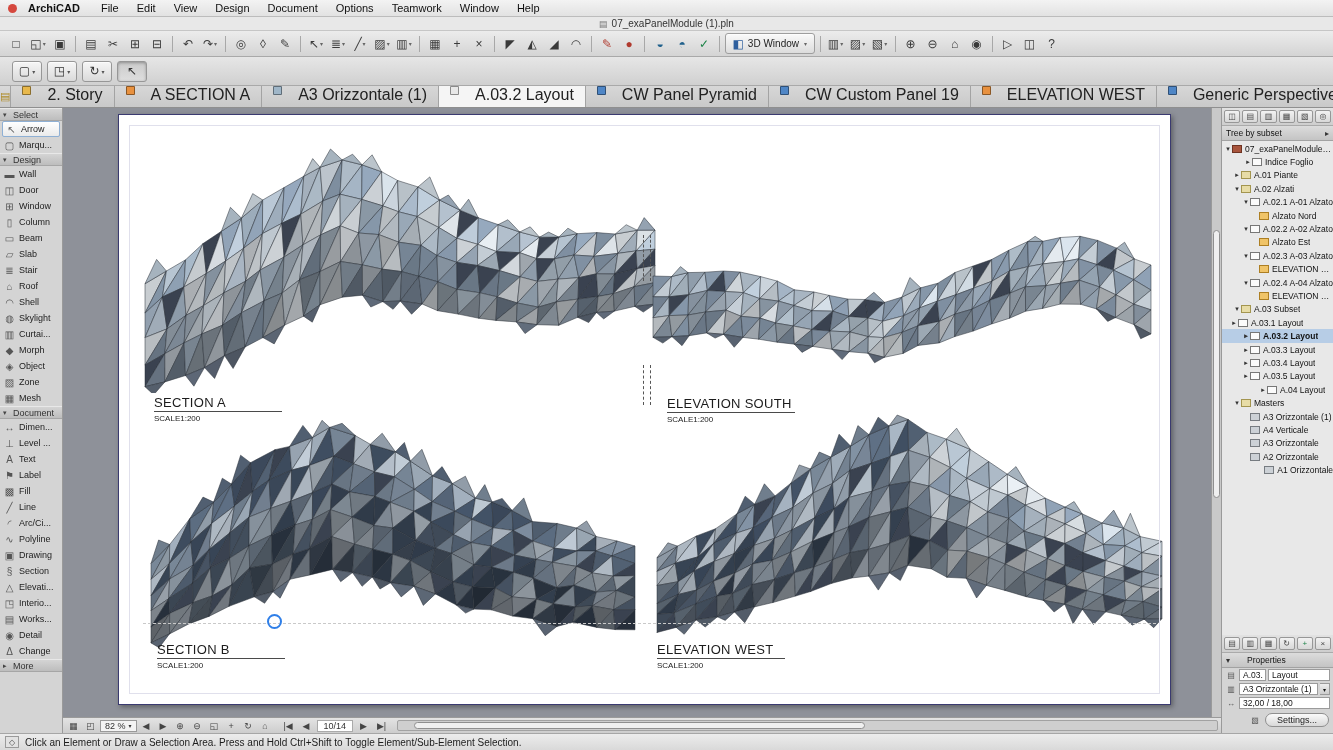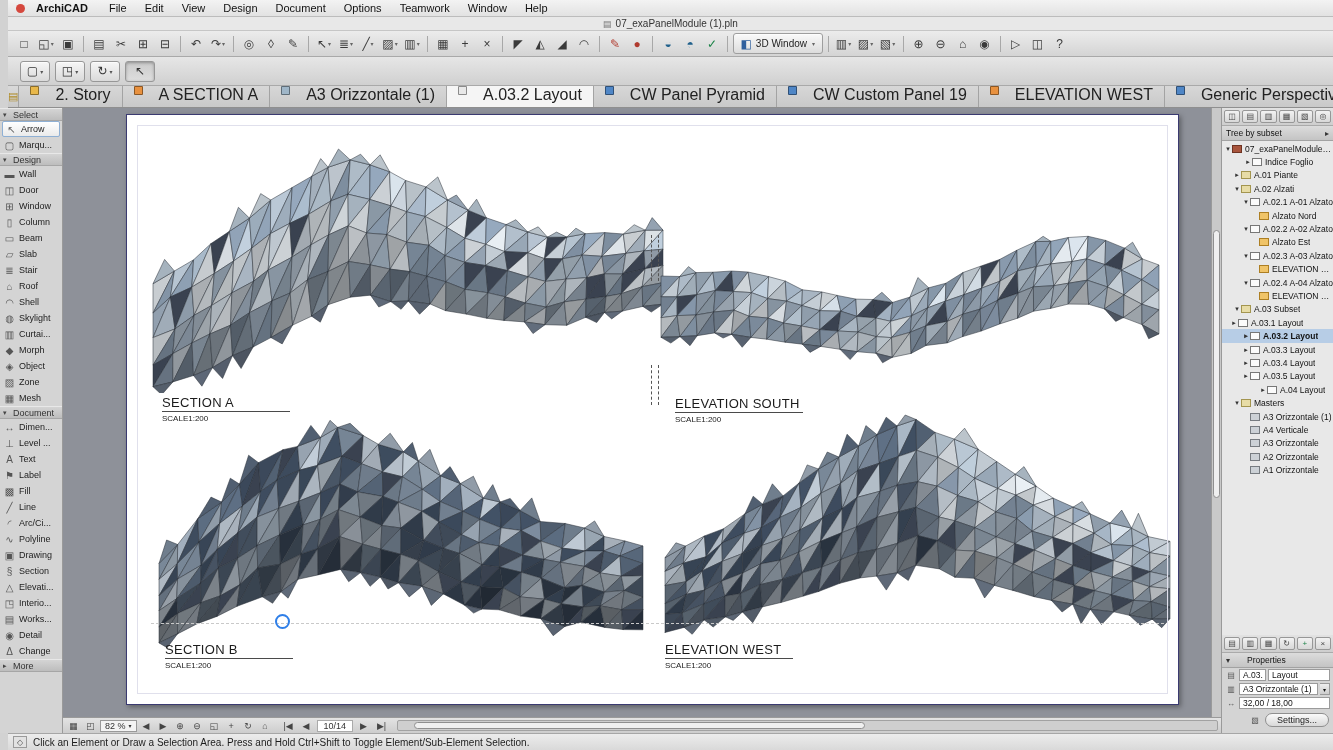--- a/index.html
+++ b/index.html
@@ -1,18 +1,18 @@
 <!DOCTYPE html>
 <html><head>
 <meta charset="utf-8">
 <style>
   *{box-sizing:border-box;margin:0;padding:0}
   html,body{width:1333px;height:750px;overflow:hidden}
   body{position:relative;font-family:"Liberation Sans",sans-serif;background:#d2d2d2;color:#111}
-  .bar{position:absolute;left:8px;right:0}
+  .bar{position:absolute;left:0;right:0}
   .repeat{display:contents}
 
   
   #menubar{top:0;height:17px;background:linear-gradient(#f3f3f3,#e2e2e2);border-bottom:1px solid #bcbcbc;display:flex;align-items:center;padding-left:8px;font-size:11px}
   .apple-dot{width:9px;height:9px;border-radius:50%;background:#d5483e;margin-right:11px;flex:none}
   .app-name{font-weight:bold;margin-right:12px}
   .menu-item{padding:0 9px}
 
   
   #titlebar{top:17px;height:14px;background:#e8e8e8;border-bottom:1px solid #c6c6c6;display:flex;align-items:center;justify-content:center;font-size:10px;color:#333;gap:4px}
@@ -82,21 +82,21 @@
   .prop-label{width:27px;flex:none}
   .prop-label:empty{display:none}
   .prop-value{flex:1}
   .prop-caret{display:none;width:10px;height:12px;border:1px solid #9b9b9b;border-left:none;background:linear-gradient(#eee,#ccc);font-size:6px;align-items:center;justify-content:center}
   .prop-caret.show{display:flex}
   .settings-row{display:flex;align-items:center;justify-content:flex-end;padding:3px 4px 6px;gap:4px}
   .settings-btn{border:1px solid #8f8f8f;border-radius:8px;background:linear-gradient(#fafafa,#d8d8d8);font-size:9px;padding:1px 11px;color:#222}
 
   
   #canvas{position:absolute;top:108px;left:63px;right:112px;bottom:33px;background:#8e9199;overflow:hidden}
-  #page{position:absolute;left:63px;top:6px;width:1053px;height:591px;background:#fff;border:1px solid #3a3a70;box-shadow:2px 2px 5px rgba(0,0,0,.35)}
+  #page{position:absolute;left:55px;top:6px;width:1053px;height:591px;background:#fff;border:1px solid #3a3a70;box-shadow:2px 2px 5px rgba(0,0,0,.35)}
   #page::after{content:"";position:absolute;inset:10px;border:1px solid #e0e0ec;pointer-events:none}
   .vscroll{position:absolute;right:0;top:0;bottom:0;width:10px;background:#c9c9c9;border-left:1px solid #9a9a9a}
   .vscroll .thumb{position:absolute;left:1px;right:1px;top:20%;height:44%;background:#efefef;border:1px solid #8f8f8f;border-radius:4px}
   .drawing{position:absolute}
   .d-cap{position:absolute}
   .d-name{font-size:13px;color:#1c1c1c;border-bottom:1px solid #4a4a4a;min-width:128px;padding-bottom:1px;letter-spacing:.3px;display:inline-block}
   .d-scale{font-size:8px;color:#222;margin-top:2px}
   .guide-dash{position:absolute;left:24px;right:14px;top:508px;border-top:1px dashed #c9c9c9}
   .sel-circle{position:absolute;left:148px;top:499px;width:15px;height:15px;border:2px solid #2f7fe8;border-radius:50%}
   .sect-marker{position:absolute;width:8px;border-left:1px dashed #555;border-right:1px dashed #555}
@@ -1886,21 +1886,21 @@
         <span class="tree-ic x-master"></span>
         <span class="tree-lbl">A3 Orizzontale</span>
       </div>
 
       <div class="tree-item" style="padding-left: 20px;">
         <span class="ex x-none"></span>
         <span class="tree-ic x-master"></span>
         <span class="tree-lbl">A2 Orizzontale</span>
       </div>
 
-      <div class="tree-item" style="padding-left: 20px;">
+      <div class="tree-item" style="padding-left: 20px; justify-content: flex-end;">
         <span class="ex x-none"></span>
         <span class="tree-ic x-master"></span>
         <span class="tree-lbl">A1 Orizzontale</span>
       </div>
     </div>
   <div class="nav-iconrow">
 
   <span class="nav-btn">▤</span>
       <span class="nav-btn">▥</span>
       <span class="nav-btn">▦</span>

